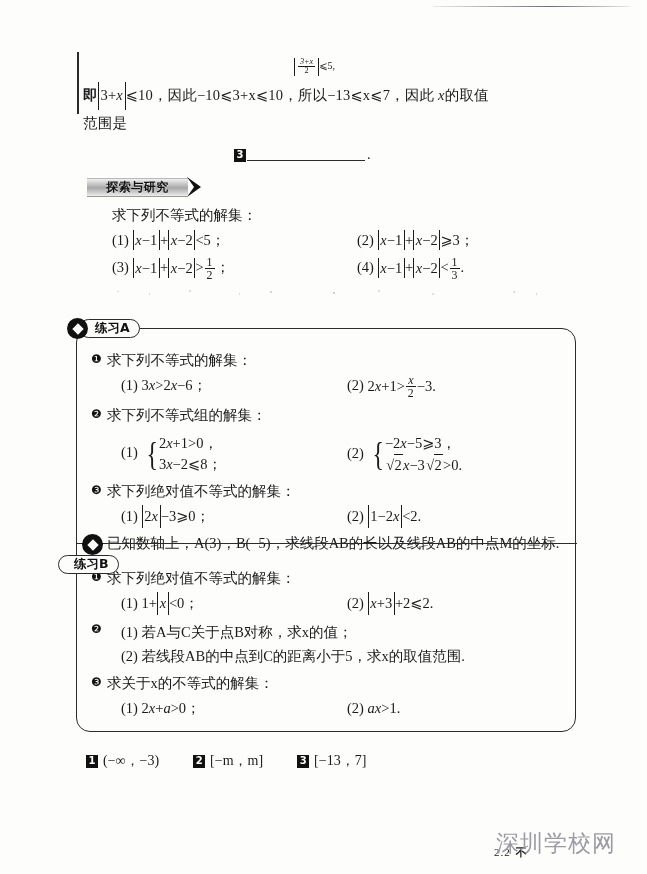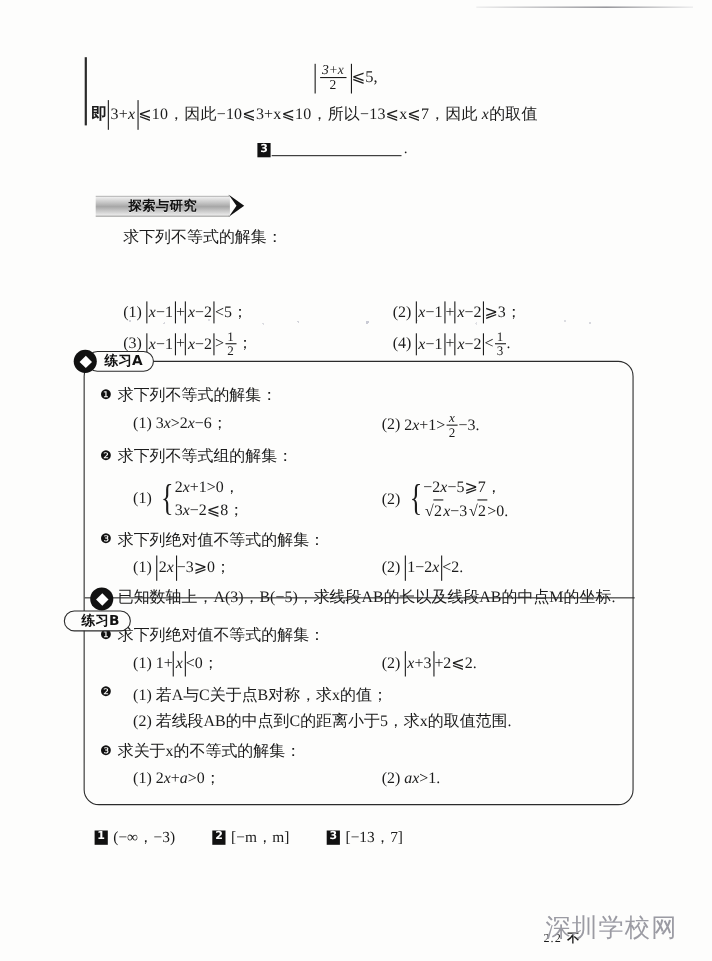--- a/index.html
+++ b/index.html
@@ -61,49 +61,49 @@
     display: inline-flex; align-items: center; vertical-align: middle; margin-left: 2px;
   }
   .sysbrace .brace {
     font-size: 34px; line-height: 0.82; font-family: "Liberation Serif", serif;
     transform: scaleX(0.7); margin-right: -1px;
   }
   .sysbrace .rows { display: inline-block; line-height: 1.45; }
 
   
   .topwrap { position: absolute; left: 0; top: 0; width: 647px; }
-  .display-eq { text-align: center; font-size: 15px; padding-top: 58px; padding-right: 60px; padding-left: 42px; }
+  .display-eq { text-align: center; font-size: 10px; padding-top: 58px; padding-right: 60px; padding-left: 42px; }
   .para { font-size: 14.5px; line-height: 1.9; padding: 6px 59px 0 83px; letter-spacing: .2px; }
   .blank-row { display: flex; align-items: center; padding-left: 234px; padding-top: 10px; }
   .numbadge {
     display: inline-block; background: #111; color: #fff; font-family: "DejaVu Sans", sans-serif;
     font-size: 10px; font-weight: 700; line-height: 12px; width: 12px; height: 13px;
     text-align: center; vertical-align: middle;
   }
   .fillline { display: inline-block; width: 118px; border-bottom: 1.2px solid #2c2c2c; height: 11px; margin-left: 1px; }
   .blank-row .dot { font-size: 14px; margin-left: 2px; }
 
   
   .banner-wrap { position: absolute; left: 87px; top: 177px; display: flex; align-items: center; }
   .banner-body {
-    position: relative; height: 19px; width: 122px;
+    position: relative; height: 19px; width: 101px;
     background: linear-gradient(180deg,#f0f0f0 0%,#c9c9c9 28%,#a7a7a7 52%,#cdcdcd 78%,#ededed 100%);
     display: flex; justify-content: center;
     border-top: 1px solid #b9b9b9; border-bottom: 1px solid #9a9a9a;
   }
   .banner-body .btext {
     font-family: "DejaVu Sans", sans-serif; font-weight: 700; font-size: 12px; color: #111;
     letter-spacing: .5px; text-shadow: 0 1px 0 rgba(255,255,255,.45);
   }
   .banner-tip { width: 0; height: 0; border-top: 10px solid transparent; border-bottom: 10px solid transparent; border-left: 14px solid #111; margin-left: -1px; }
   .banner-tip-notch { width: 0; height: 0; border-top: 10px solid transparent; border-bottom: 10px solid transparent; border-left: 7px solid #fdfdfc; margin-left: -14px; }
 
   .explore-body { position: absolute; left: 112px; top: 206px; width: 500px; }
   .explore-body .lead { font-size: 14.5px; padding-bottom: 5px; }
-  .qrow { display: flex; font-size: 14.5px; line-height: 1.4; margin-top: 44px; }
+  .qrow { display: flex; font-size: 14.5px; line-height: 1.4; }
   .qrow .col { width: 245px; }
   .qrow.tall { margin-top: 6px; }
 
   
   .exbox {
     position: absolute; left: 76px; top: 328px; width: 500px; height: 404px;
     border: 1.4px solid #2b2b2b; border-radius: 14px;
   }
   .ex-header { position: absolute; display: flex; align-items: center; left: -10px; }
   .ex-header .badge-circle {
@@ -168,20 +168,21 @@
         <span class="frac">
           <span class="num mi">3+x</span>
           <span class="den mn">2</span>
         </span>
       </span><span class="mn">⩽</span><span class="mn">5,</span>
     </div>
 
     <div class="para">
       <span class="cn">即</span><span class="abs"><span class="mn">3+</span><span class="mi">x</span></span><span>⩽10，因此−10⩽3+x⩽10，所以−13⩽x⩽7，因此</span>
       <span class="mi">x</span><span>的取值</span>
+      <div>范围是</div>
     </div>
 
     <div class="blank-row">
       <span class="numbadge">3</span>
       <span class="fillline"></span>
       <span class="dot">.</span>
     </div>
   </div>
 
   <div class="banner-wrap">
@@ -261,21 +262,21 @@
                   <span style="display:block"><span class="mn">2</span><span class="mi">x</span><span class="mn">+1&gt;0，</span></span>
                   <span style="display:block"><span class="mn">3</span><span class="mi">x</span><span class="mn">−2⩽8；</span></span>
                 </span>
               </span>
             </div>
             <div class="col">
               <span class="mn">(2)</span>
               <span class="sysbrace">
                 <span class="brace">{</span>
                 <span class="rows">
-                  <span style="display:block"><span class="mn">−2</span><span class="mi">x</span><span class="mn">−5⩾7，</span></span>
+                  <span style="display:block"><span class="mn">−2</span><span class="mi">x</span><span class="mn">−5⩾3，</span></span>
                   <span style="display:block"><span class="sqrt"><span class="mn">√</span><span class="rad mn">2</span></span><span class="mi">x</span><span class="mn">−3</span><span class="sqrt"><span class="mn">√</span><span class="rad mn">2</span></span><span class="mn">&gt;0.</span></span>
                 </span>
               </span>
             </div>
           </div>
         </div>
       </div>
 
       <div class="item">
         <span class="bullet">❸</span>

